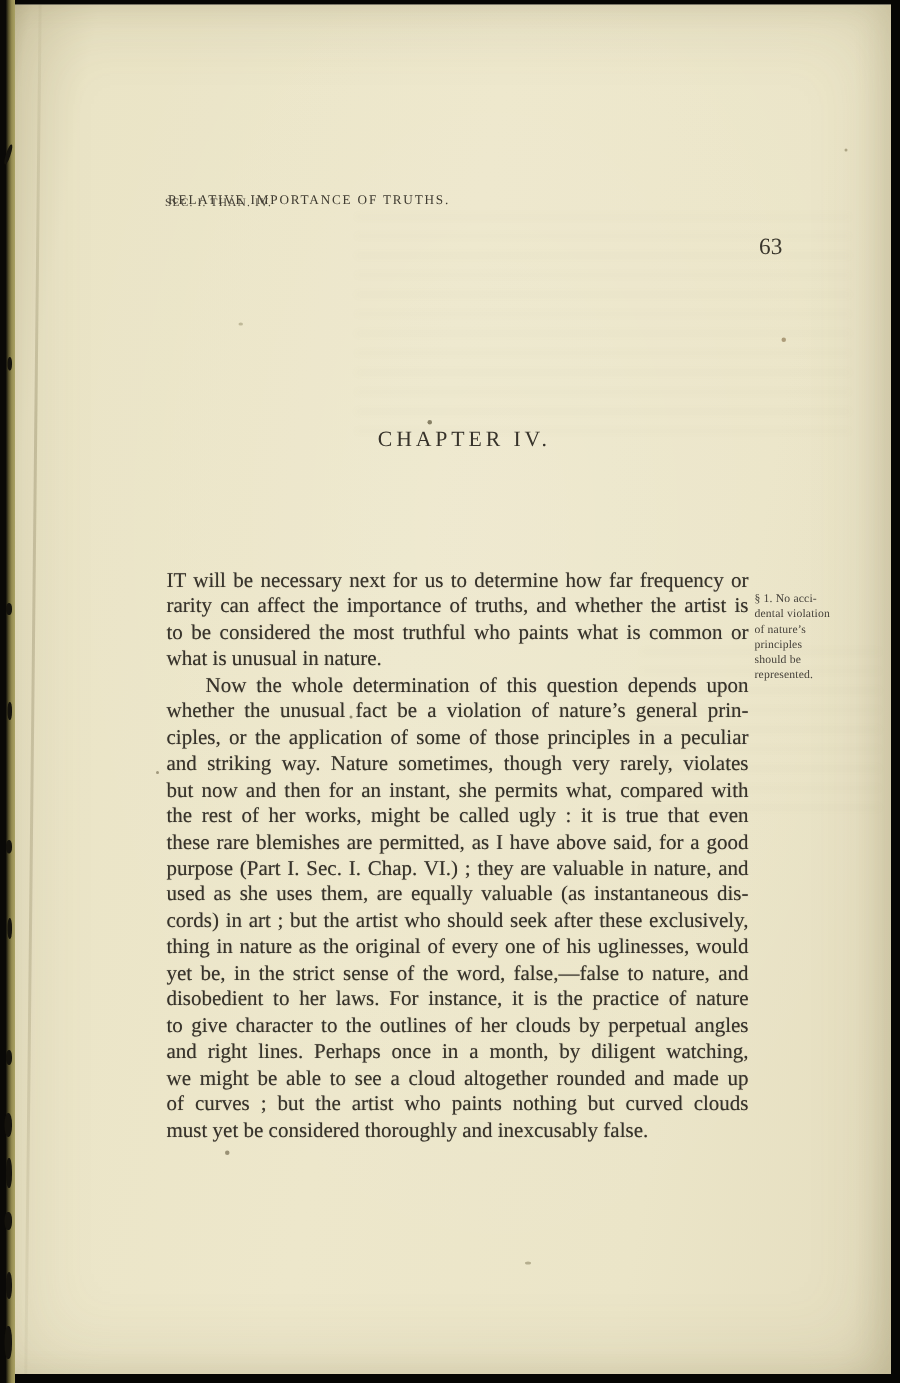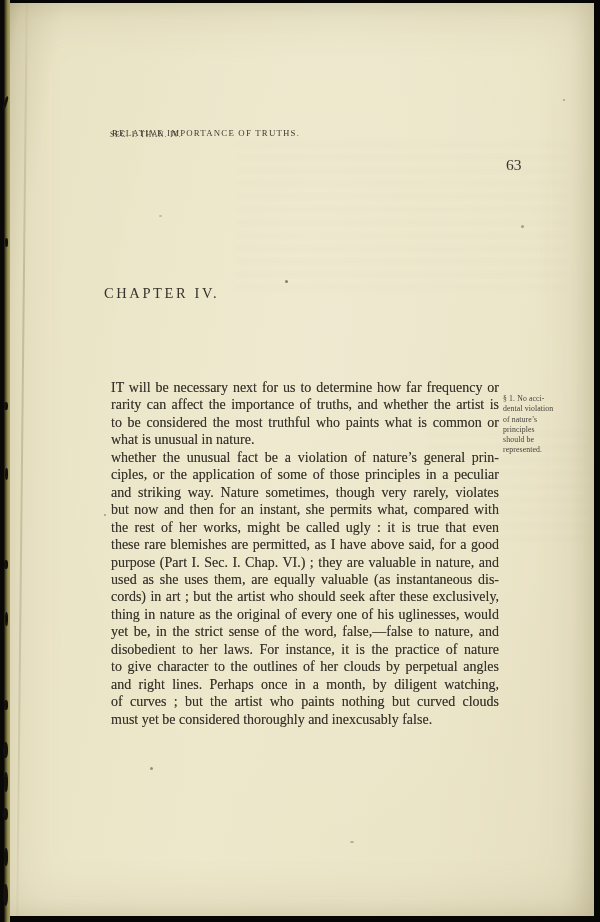--- a/index.html
+++ b/index.html
@@ -21,21 +21,21 @@
   .binding{position:absolute;left:0;top:0;width:10px;height:922px;z-index:3;
     background:linear-gradient(90deg,#0a0907 0%,#0a0907 38%,#5c562e 58%,#968d52 78%,#aaa264 100%);}
   .binding span{position:absolute;background:#14120c;border-radius:45%;}
   .edgeline{position:absolute;left:14px;top:0;width:2px;height:100%;z-index:2;
     background:linear-gradient(180deg,rgba(110,100,60,.05),rgba(110,100,60,.28) 30%,rgba(110,100,60,.22) 70%,rgba(110,100,60,.05));
     transform:skewX(-0.6deg);}
   
   .hdr-sec{position:absolute;left:103px;top:127px;font-size:7.6px;letter-spacing:.8px;color:#4a453b;}
   .hdr-run{position:absolute;left:105px;top:125px;width:387px;font-size:8.8px;letter-spacing:1.2px;color:#3f3b31;}
   .hdr-num{position:absolute;left:499px;top:117px;font-size:15.5px;color:#3a362c;margin-top:36px;}
-  .chapter{position:absolute;left:97px;top:282px;width:387px;font-size:14.5px;letter-spacing:2.6px;color:#37332b;}
+  .chapter{position:absolute;left:109px;top:282px;width:387px;text-align:center;font-size:14.5px;letter-spacing:2.6px;color:#37332b;}
   .subtitle{position:absolute;left:96px;top:323px;width:404px;}
   .subline{text-align:center;font-size:9.2px;letter-spacing:.8px;line-height:19px;color:#3e3a30;}
   .bodytext{position:absolute;left:104px;top:376px;width:388px;font-size:14px;line-height:17.45px;
     text-shadow:0 0 .5px rgba(55,50,40,.55);}
   .line{text-align:justify;text-align-last:justify;white-space:normal;}
   .line.indent{text-indent:26px;}
   .line.flush{text-align-last:left;}
   .sidenote{position:absolute;left:496px;top:379px;width:94px;margin-top:12px;}
   .sideline{font-size:7.8px;line-height:10.3px;color:#45413a;letter-spacing:.1px;}
   
@@ -56,34 +56,36 @@
   <div class="hdr-num">63</div>
 
   <div class="chapter">CHAPTER IV.</div>
 
 
   <div class="bodytext">
       <div class="line">IT will be necessary next for us to determine how far frequency or</div>
       <div class="line">rarity can affect the importance of truths, and whether the artist is</div>
       <div class="line">to be considered the most truthful who paints what is common or</div>
       <div class="line flush">what is unusual in nature.</div>
+      <div class="line indent">Now the whole determination of this question depends upon</div>
       <div class="line">whether the unusual fact be a violation of nature’s general prin-</div>
       <div class="line">ciples, or the application of some of those principles in a peculiar</div>
       <div class="line">and striking way. Nature sometimes, though very rarely, violates</div>
       <div class="line">but now and then for an instant, she permits what, compared with</div>
       <div class="line">the rest of her works, might be called ugly : it is true that even</div>
       <div class="line">these rare blemishes are permitted, as I have above said, for a good</div>
       <div class="line">purpose (Part I. Sec. I. Chap. VI.) ; they are valuable in nature, and</div>
       <div class="line">used as she uses them, are equally valuable (as instantaneous dis-</div>
       <div class="line">cords) in art ; but the artist who should seek after these exclusively,</div>
       <div class="line">thing in nature as the original of every one of his uglinesses, would</div>
       <div class="line">yet be, in the strict sense of the word, false,—false to nature, and</div>
       <div class="line">disobedient to her laws. For instance, it is the practice of nature</div>
       <div class="line">to give character to the outlines of her clouds by perpetual angles</div>
       <div class="line">and right lines. Perhaps once in a month, by diligent watching,</div>
+      <div class="line">we might be able to see a cloud altogether rounded and made up</div>
       <div class="line">of curves ; but the artist who paints nothing but curved clouds</div>
       <div class="line flush">must yet be considered thoroughly and inexcusably false.</div>
     </div>
 
   <div class="sidenote">
       <div class="sideline">§ 1. No acci-</div>
       <div class="sideline">dental violation</div>
       <div class="sideline">of nature’s</div>
       <div class="sideline">principles</div>
       <div class="sideline">should be</div>

